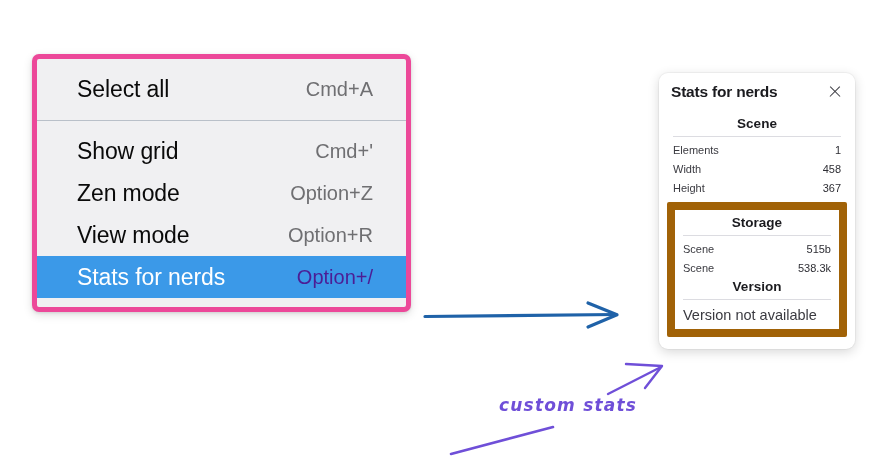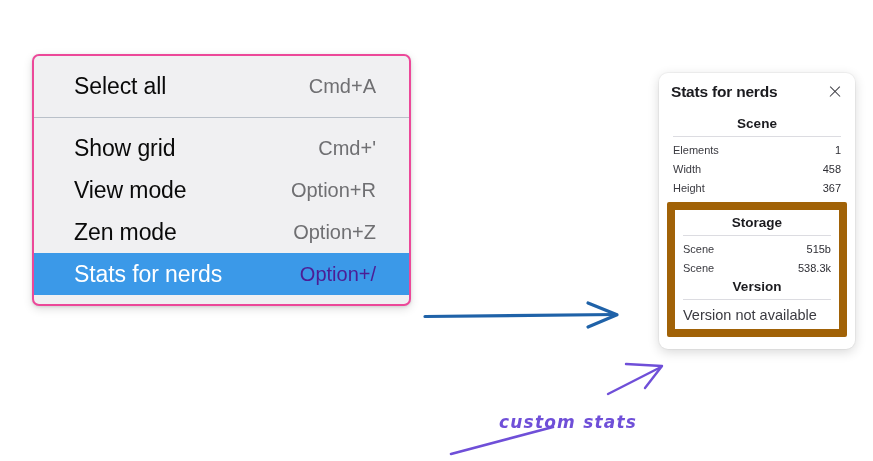--- a/index.html
+++ b/index.html
@@ -17,21 +17,21 @@
     -webkit-font-smoothing: antialiased;
   }
 
   
   #context-menu {
     position: absolute;
     left: 32px;
     top: 54px;
     width: 379px;
     background: #f0f0f2;
-    border: 2px solid #ec4899;
+    border: 5px solid #ec4899;
     border-radius: 7px;
     box-shadow: 0 3px 10px rgba(0,0,0,0.13), 0 1px 3px rgba(0,0,0,0.10);
     overflow: hidden;
     box-sizing: border-box;
   }
   .menu-group { padding: 6px 0; }
   .menu-group.group-top { padding: 9px 0 10px 0; }
   .menu-group.group-bottom { padding: 9px 0 9px 0; }
   .menu-divider {
     height: 1px;
@@ -156,21 +156,20 @@
     position: absolute;
     left: 499px;
     top: 395px;
     font-family: "DejaVu Sans", sans-serif;
     font-size: 17px;
     font-weight: bold;
     font-style: italic;
     color: #6f4fd8;
     letter-spacing: 1.2px;
     white-space: nowrap;
-    margin-top: 17px;
   }
 </style>
 </head>
 <body>
 
 <div id="canvas">
 
   <div id="context-menu">
 
     <div class="menu-group group-top">
@@ -181,26 +180,26 @@
     </div>
 
     <div class="menu-divider"></div>
 
     <div class="menu-group group-bottom">
       <div class="menu-item">
         <span class="mi-label">Show grid</span>
         <span class="mi-shortcut">Cmd+'</span>
       </div>
       <div class="menu-item">
+        <span class="mi-label">Zen mode</span>
+        <span class="mi-shortcut">Option+Z</span>
+      </div>
+      <div class="menu-item">
         <span class="mi-label">View mode</span>
         <span class="mi-shortcut">Option+R</span>
-      </div>
-      <div class="menu-item">
-        <span class="mi-label">Zen mode</span>
-        <span class="mi-shortcut">Option+Z</span>
       </div>
       <div class="menu-item selected">
         <span class="mi-label">Stats for nerds</span>
         <span class="mi-shortcut">Option+/</span>
       </div>
     </div>
   </div>
 
   <div id="stats-panel">
 

